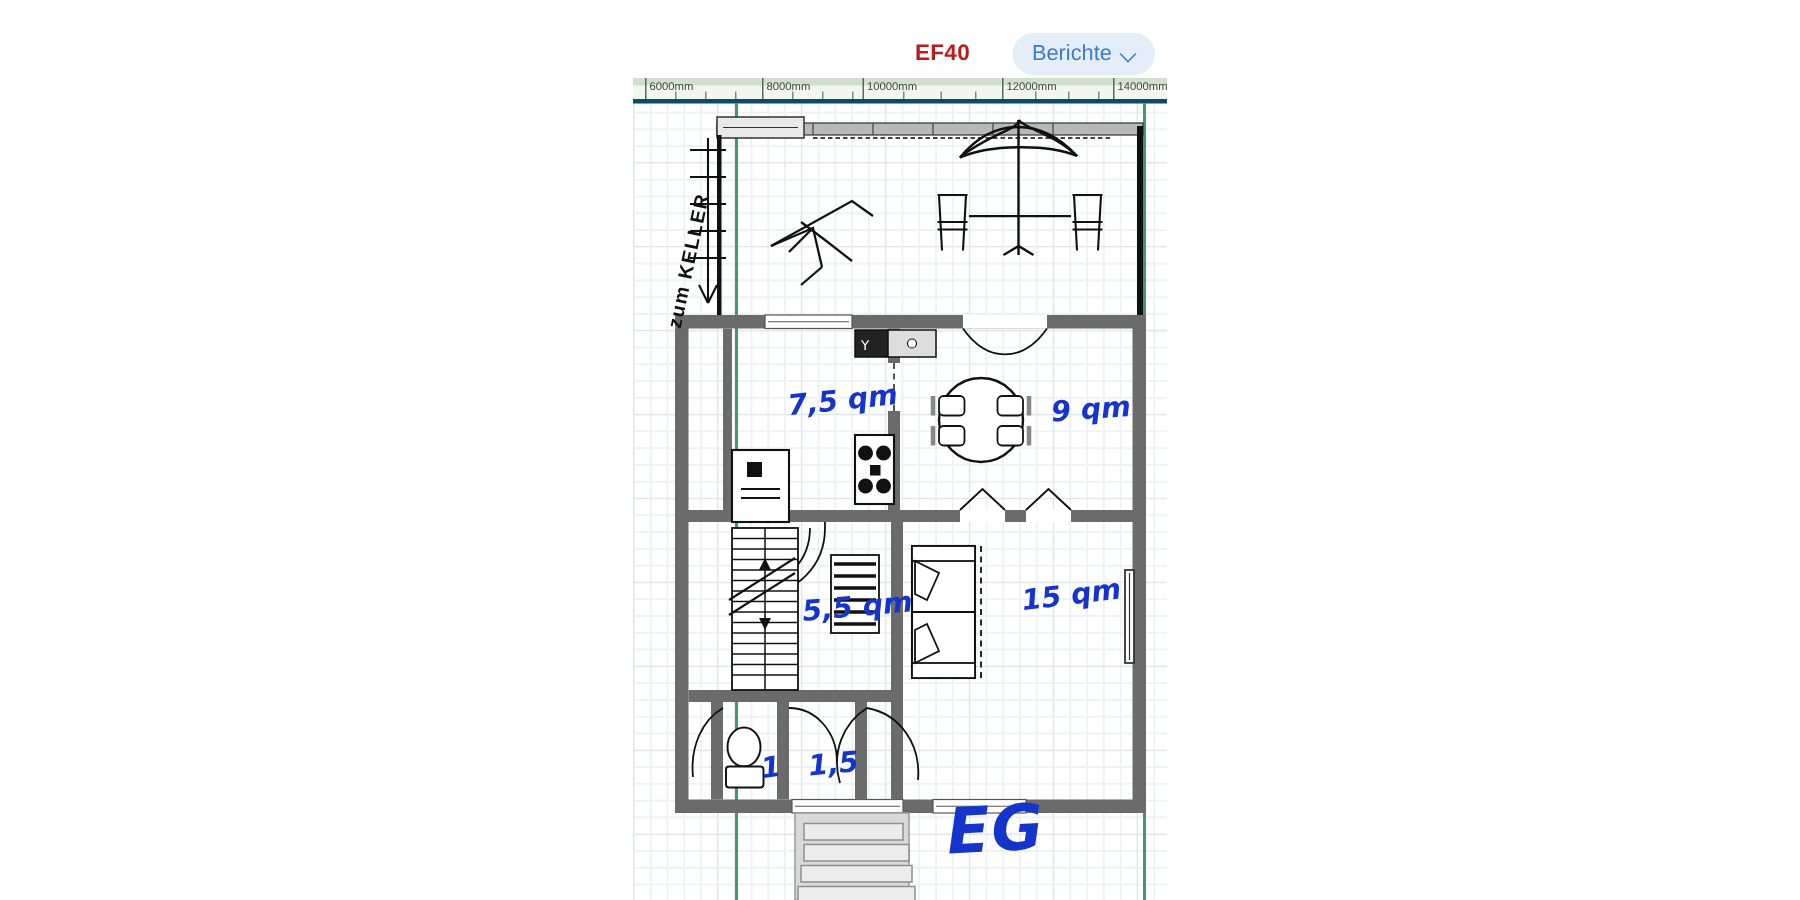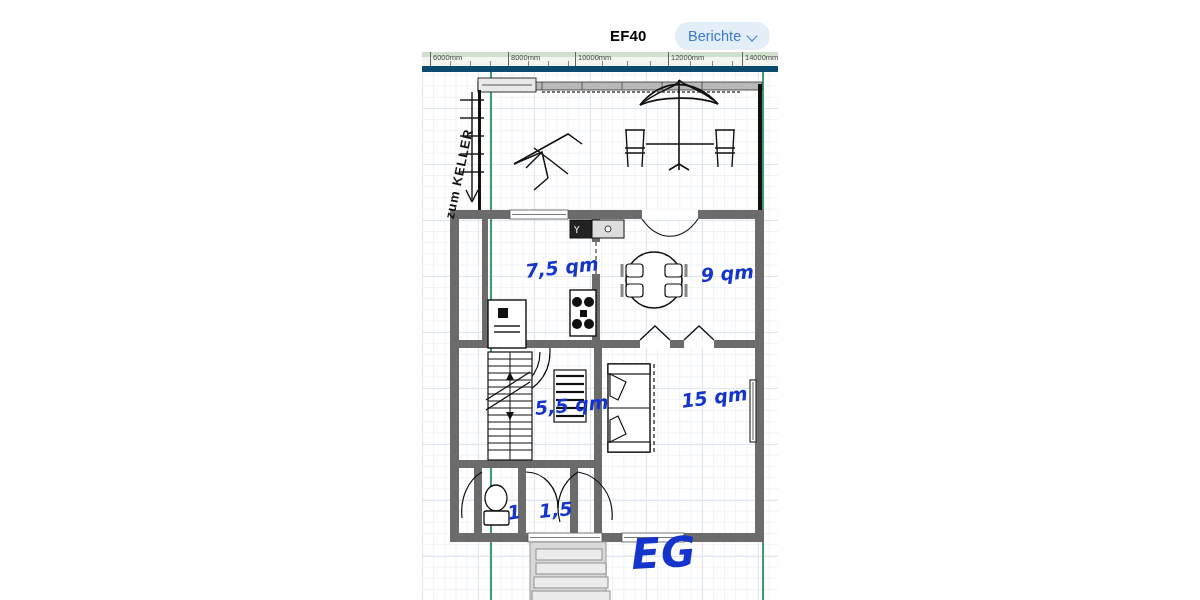--- a/index.html
+++ b/index.html
@@ -10,21 +10,21 @@
   }
   #app{position:relative;width:1200px;height:600px;}
 
   
   .header{
     position:absolute;left:0;top:0;width:1200px;height:52px;
     background:#ffffff;
   }
   .title{
     position:absolute;left:610px;top:27px;
-    font-size:15px;font-weight:bold;color:#000000;
+    font-size:15px;font-weight:bold;color:#b91c1c;
     letter-spacing:.2px;white-space:nowrap;
   }
   .reports-btn{
     position:absolute;left:675px;top:22px;
     height:28px;box-sizing:border-box;
     padding:0 12px 0 13px;
     border-radius:15px;
     background:#e3eef9;
     display:flex;align-items:center;gap:6px;
     cursor:pointer;border:none;
@@ -59,21 +59,21 @@
     background-image:
       linear-gradient(to right,#dfe6ee 1px,transparent 1px),
       linear-gradient(to bottom,#dfe6ee 1px,transparent 1px);
     background-size:56px 56px;
   }
 
   
   .ruler{
     position:absolute;left:422px;top:52px;width:356px;height:14px;
     background:#f2f5f0;
-    border-bottom:6px solid #0c4a6e;
+    border-bottom:3px solid #0c4a6e;
     overflow:hidden;
   }
   .ruler .band{
     position:absolute;left:0;top:0;width:356px;height:5px;
     background:#cfe0cd;
   }
   .rtick{position:absolute;top:0;width:1px;height:14px;background:#5a6b5a;}
   .rtick.minor{height:5px;top:9px;background:#7d8c7d;}
   .rlabel{
     position:absolute;top:1px;font-size:7.5px;color:#3c463c;

